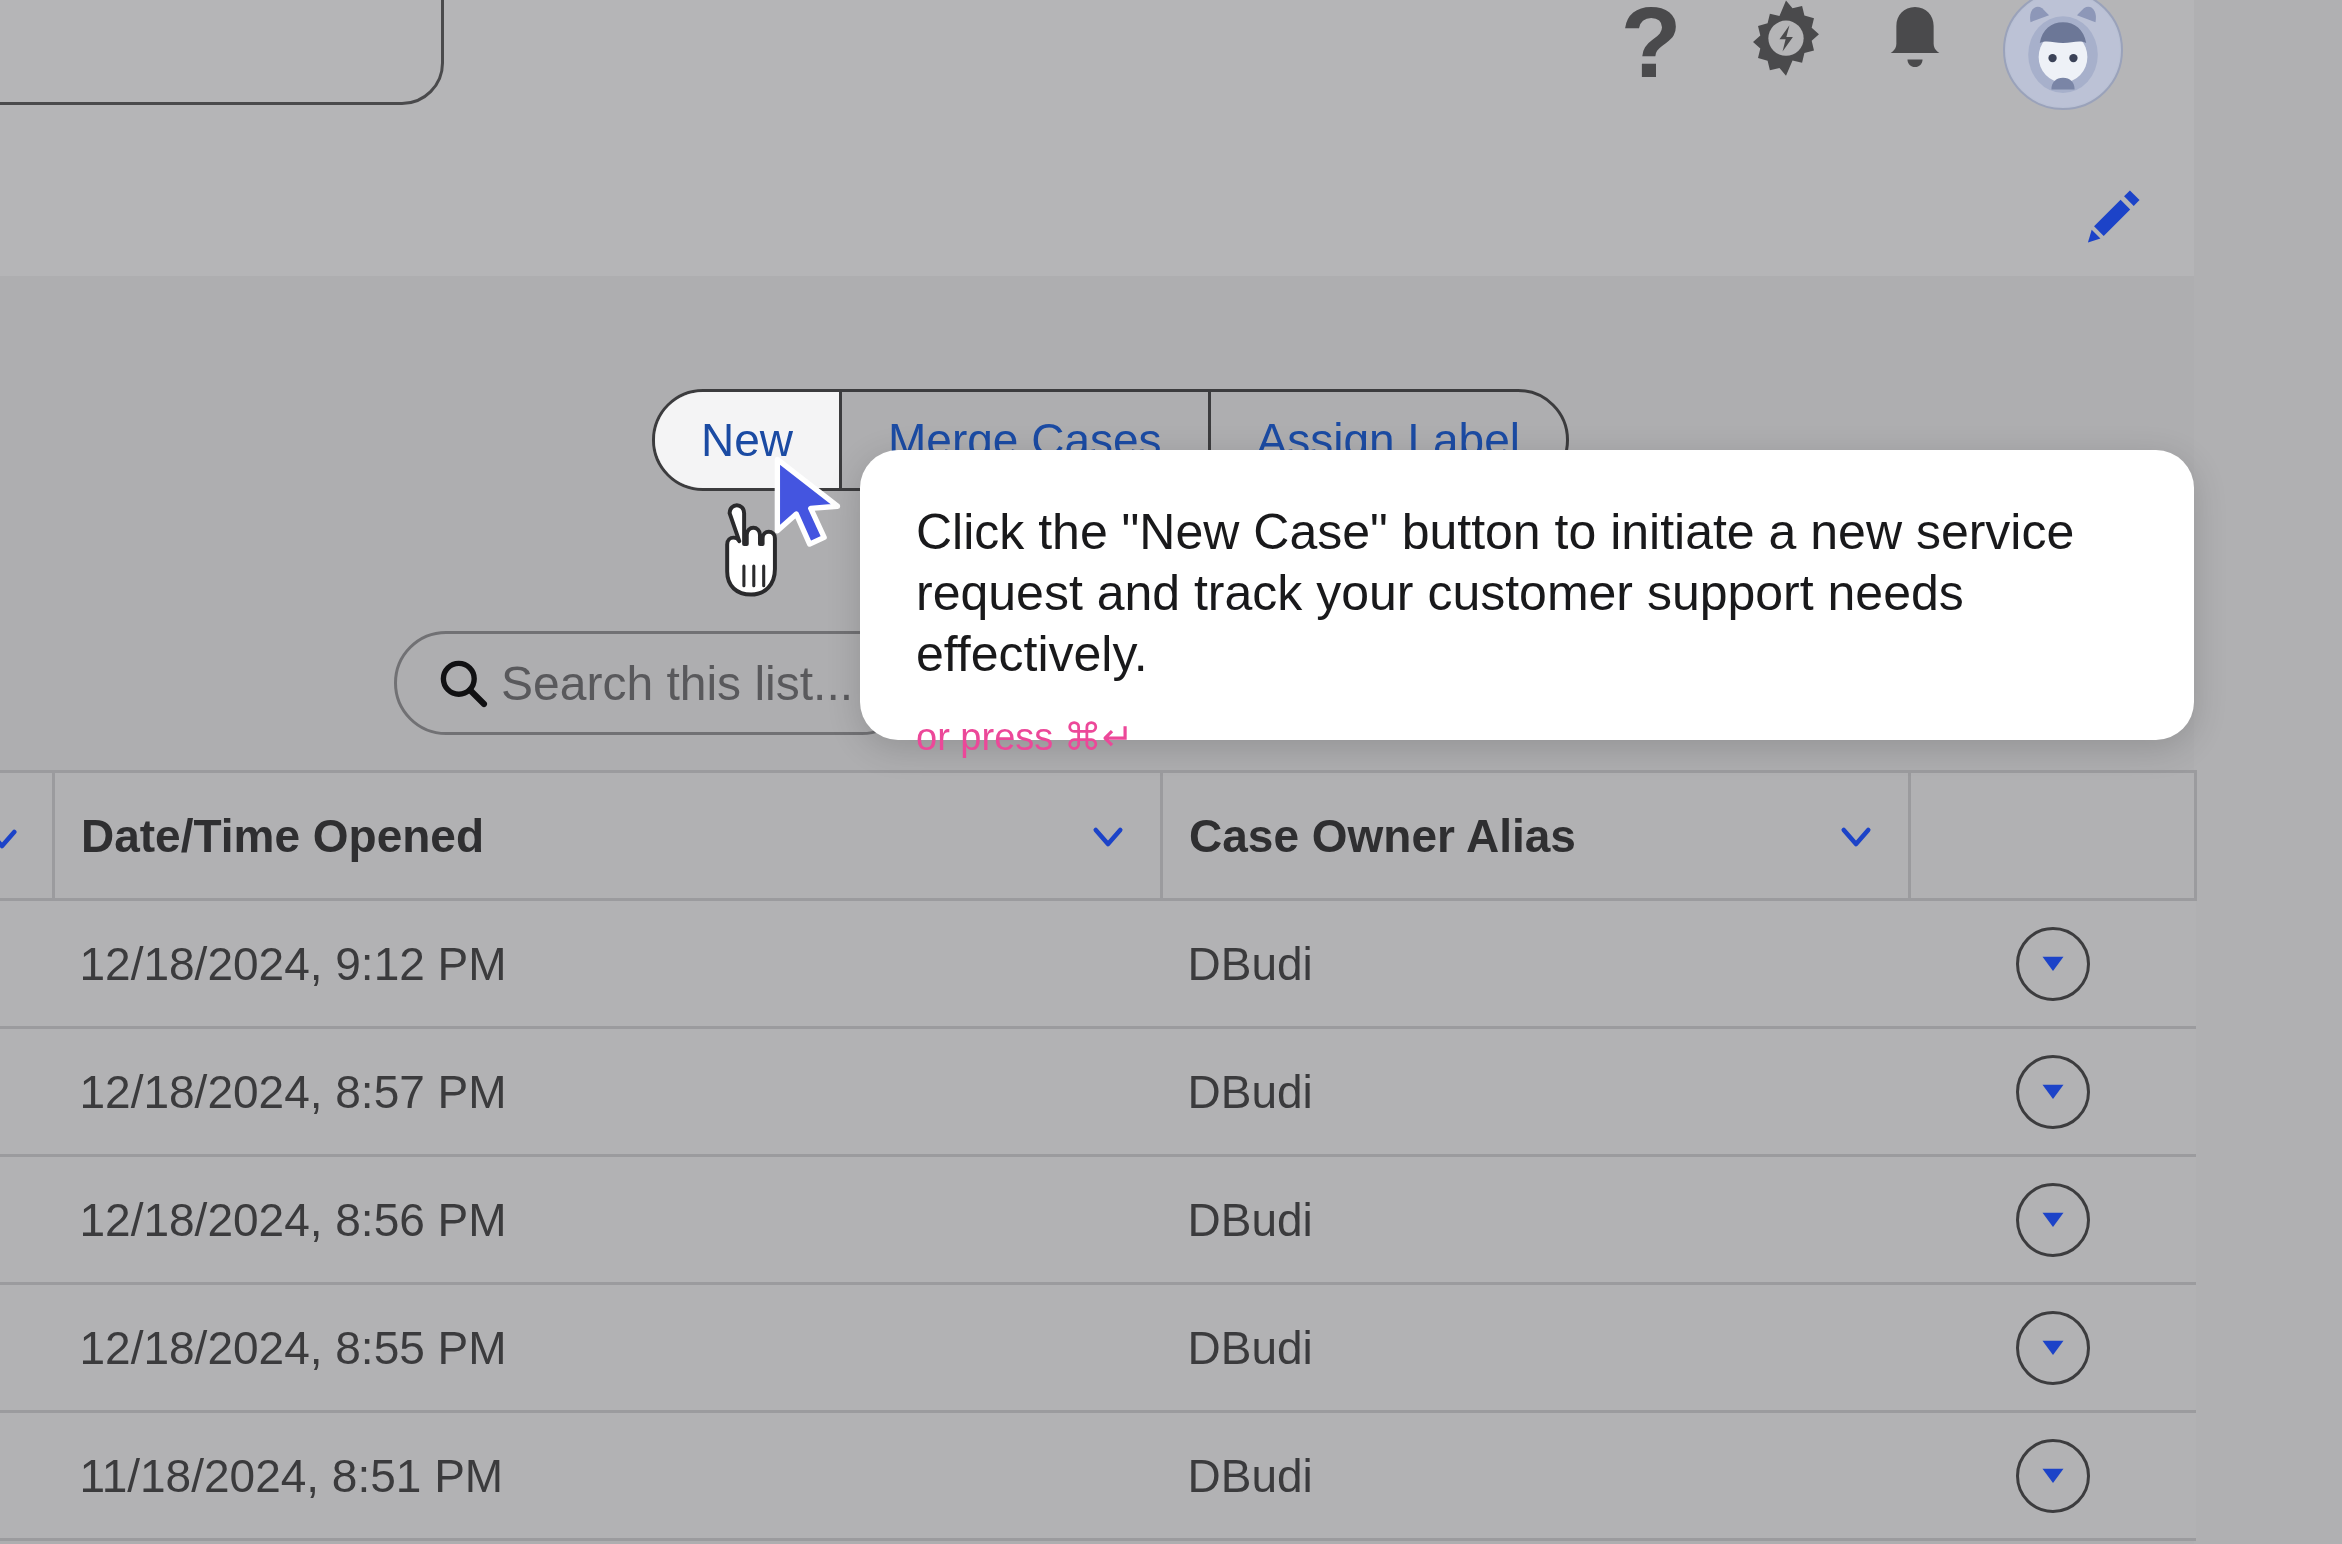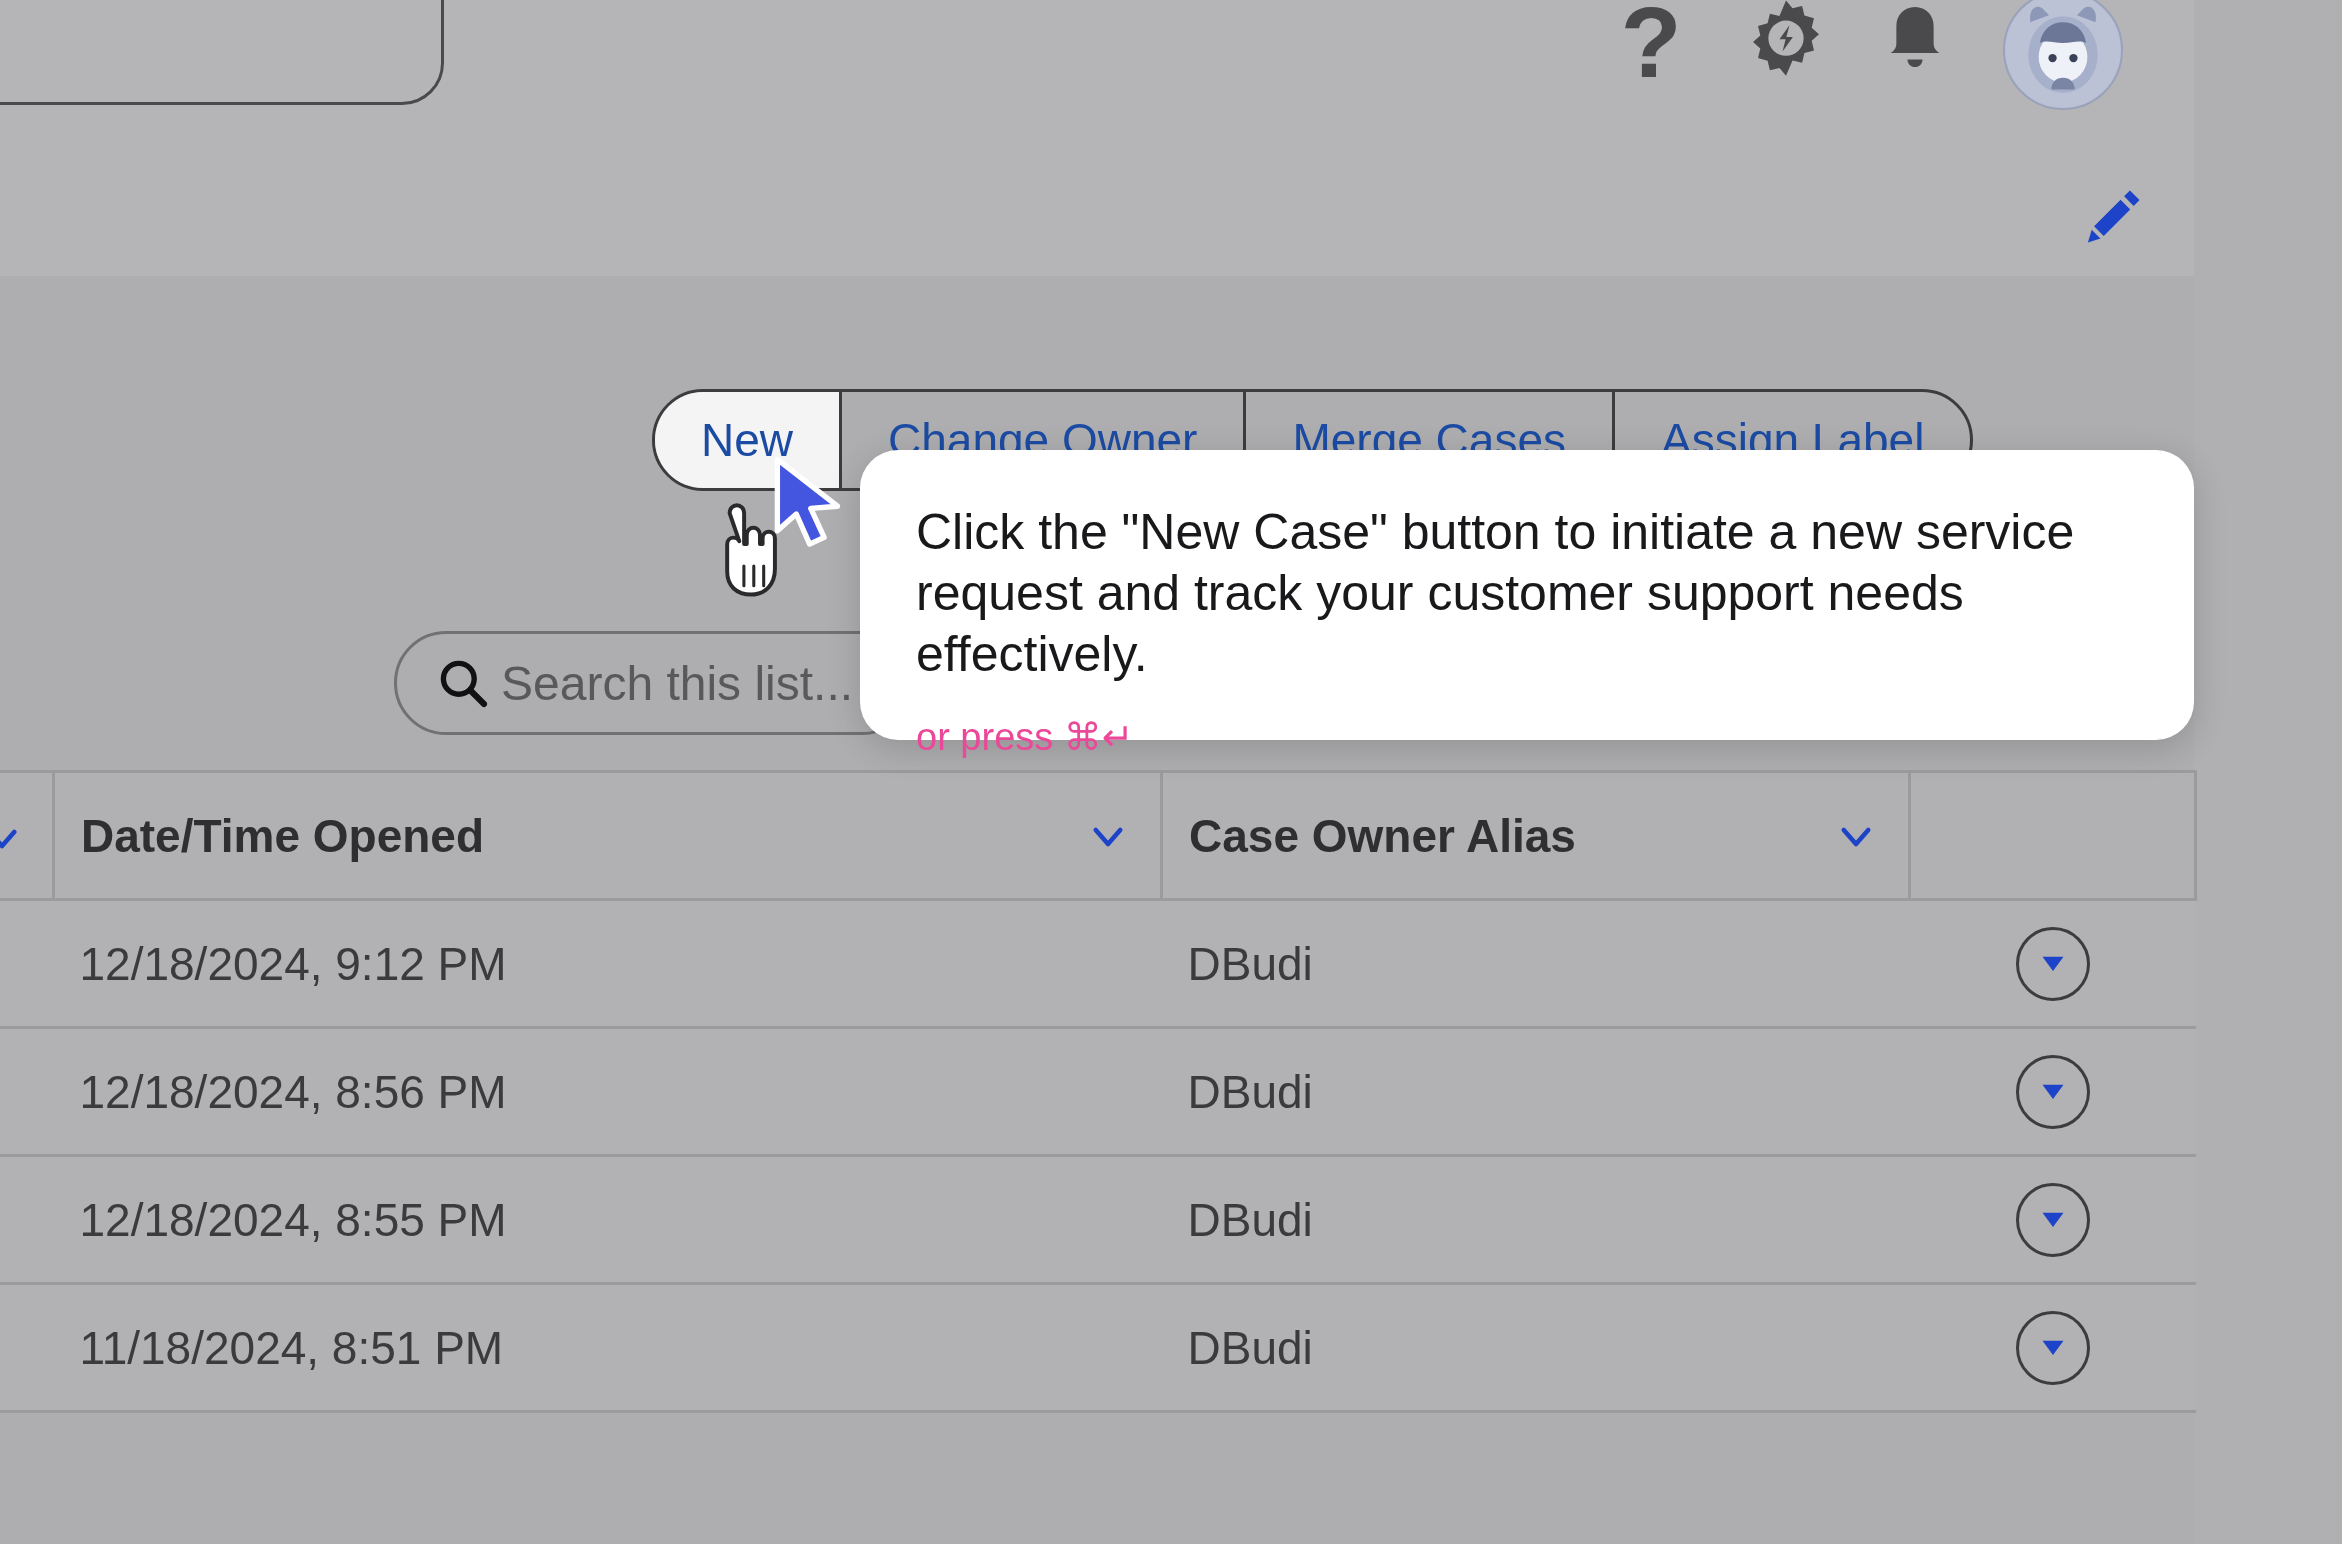--- a/index.html
+++ b/index.html
@@ -288,21 +288,20 @@
         <path fill="#1c43c8" d="M14.6 6.1l3.3 3.3-9.1 9.1-3.3-3.3z"></path>
         <path fill="#1c43c8" d="M4.7 16.4l3.0 3.0-4.3 1.3z"></path>
       </svg>
     </div>
   </div>
 
   <div id="list-view"></div>
 
   <div id="action-button-group">
     <button class="action-btn is-focused">New</button>
-    <button class="action-btn">Change Owner</button>
     <button class="action-btn">Merge Cases</button>
     <button class="action-btn">Assign Label</button>
   </div>
 
   <div id="mouse-pointer">
     <svg viewBox="0 0 40 44" width="90" height="98" aria-hidden="true">
       <path d="M4 2 L4 34 L12.5 26.5 L18.5 40 L25 37 L19 24 L31 23 Z" fill="#4455e0" stroke="#ffffff" stroke-width="2.4" stroke-linejoin="round"></path>
     </svg>
   </div>
 
@@ -362,20 +361,30 @@
           <td>12/18/2024, 9:12 PM</td>
           <td>DBudi</td>
           <td class="cell-action"><button class="row-action-btn">
               <span><svg viewBox="0 0 24 24" width="36" height="36" aria-hidden="true">
                   <path d="M5 8.5h14L12 18z" fill="#1c43c8"></path>
                 </svg></span>
             </button></td>
         </tr>
         <tr>
           <td class="cell-select"></td>
+          <td>12/18/2024, 8:57 PM</td>
+          <td>DBudi</td>
+          <td class="cell-action"><button class="row-action-btn">
+              <span><svg viewBox="0 0 24 24" width="36" height="36" aria-hidden="true">
+                  <path d="M5 8.5h14L12 18z" fill="#1c43c8"></path>
+                </svg></span>
+            </button></td>
+        </tr>
+        <tr>
+          <td class="cell-select"></td>
           <td>12/18/2024, 8:56 PM</td>
           <td>DBudi</td>
           <td class="cell-action"><button class="row-action-btn">
               <span><svg viewBox="0 0 24 24" width="36" height="36" aria-hidden="true">
                   <path d="M5 8.5h14L12 18z" fill="#1c43c8"></path>
                 </svg></span>
             </button></td>
         </tr>
         <tr>
           <td class="cell-select"></td>

